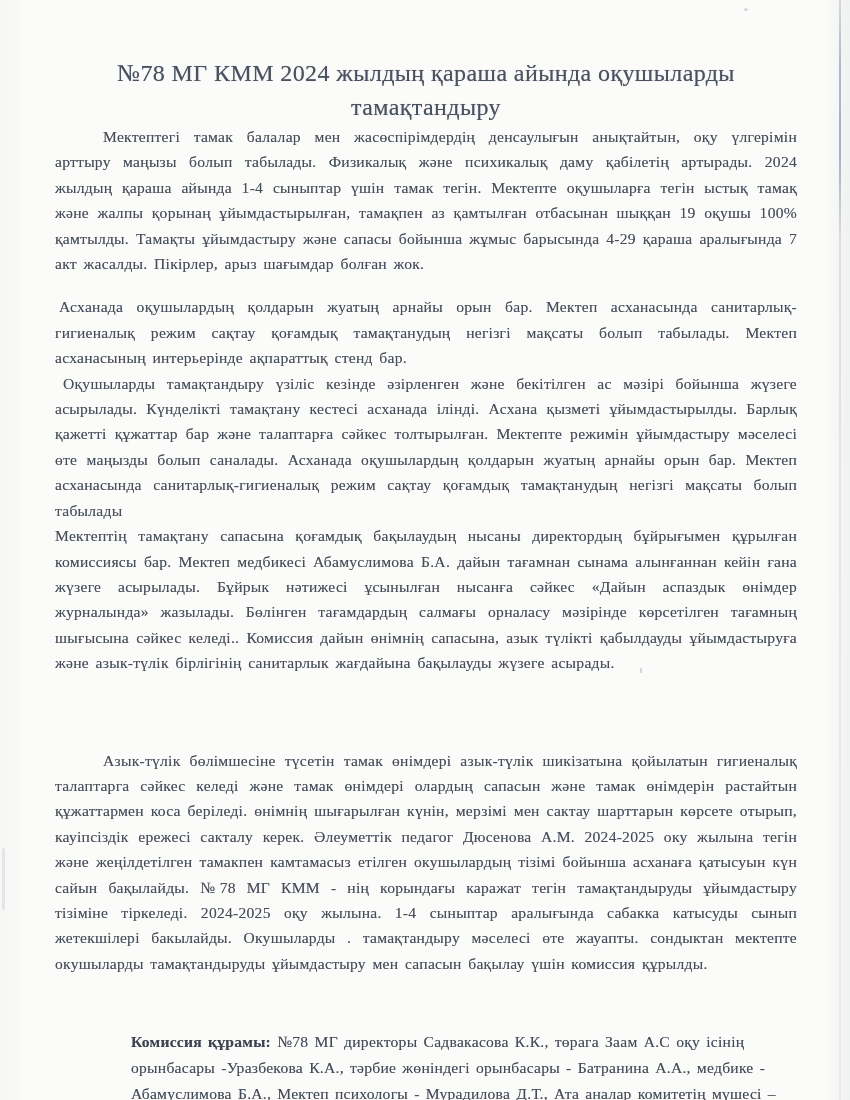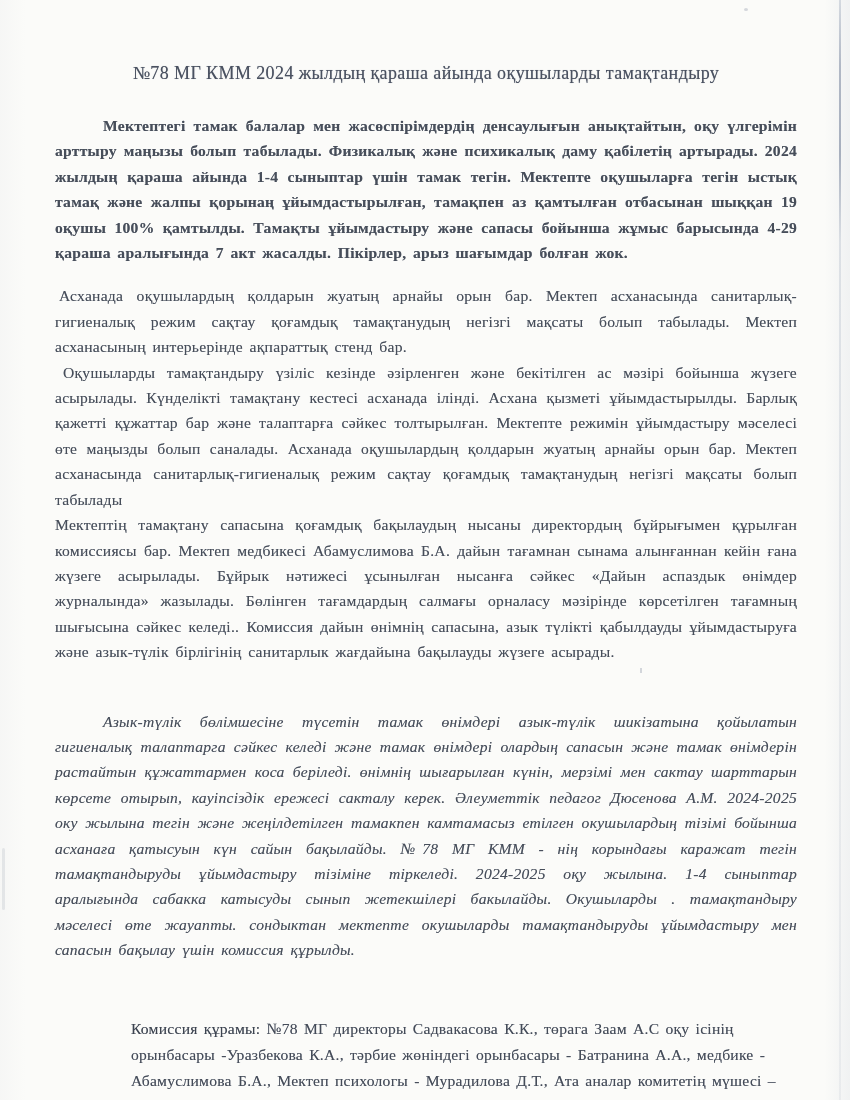--- a/index.html
+++ b/index.html
@@ -24,53 +24,53 @@
   }
   .content {
     position: absolute;
     left: 55px;
     top: 0;
     width: 742px;
   }
   .doc-title {
     margin-top: 56px;
     text-align: center;
-    font-size: 18px;
+    font-size: 24px;
     line-height: 34px;
     letter-spacing: 0.4px;
     color: #4a5160;
     text-shadow: 0 0 0.7px rgba(70,80,100,0.55);
   }
   p.body-par {
     font-size: 15.6px;
     line-height: 25.4px;
     text-align: justify;
     letter-spacing: 0.25px;
     word-spacing: 2.5px;
     color: var(--ink);
     text-shadow: 0 0 0.6px rgba(75,85,105,0.5);
   }
-  .par-1 { margin-top: 23px; text-indent: 48px; font-weight: bold; }
+  .par-1 { text-indent: 48px; }
   .par-2 { margin-top: 18px; text-indent: 4px; }
   .par-3 { margin-top: 0; text-indent: 8px; }
   .par-4 { }
-  .par-5 { margin-top: 44px; text-indent: 48px; font-style: italic; }
+  .par-5 { margin-top: 72px; text-indent: 48px; }
   .commission {
     margin-top: 53px;
     margin-left: 76px;
     width: 648px;
     font-size: 15.6px;
     line-height: 26px;
     text-align: left;
     letter-spacing: 0.25px;
     word-spacing: 2px;
     color: #454c59;
     text-shadow: 0 0 0.6px rgba(75,85,105,0.5);
   }
-  .commission .lead { font-weight: normal; color: #3d4450; }
+  .commission .lead { font-weight: bold; color: #3d4450; }
   
   .scan-line-right {
     position: absolute;
     top: 0; right: 9px;
     width: 2px; height: 1100px;
     background: linear-gradient(180deg,
       rgba(130,145,170,0.28) 0%,
       rgba(95,110,140,0.45) 6%,
       rgba(90,105,135,0.5) 14%,
       rgba(130,145,170,0.22) 22%,

